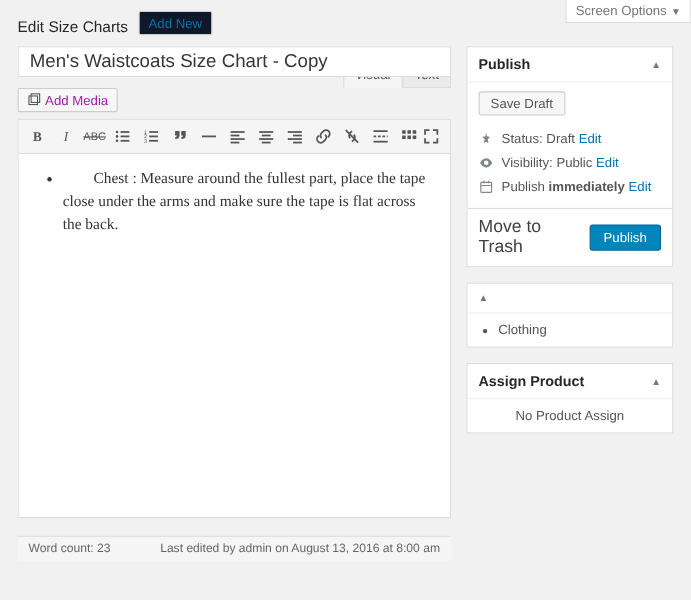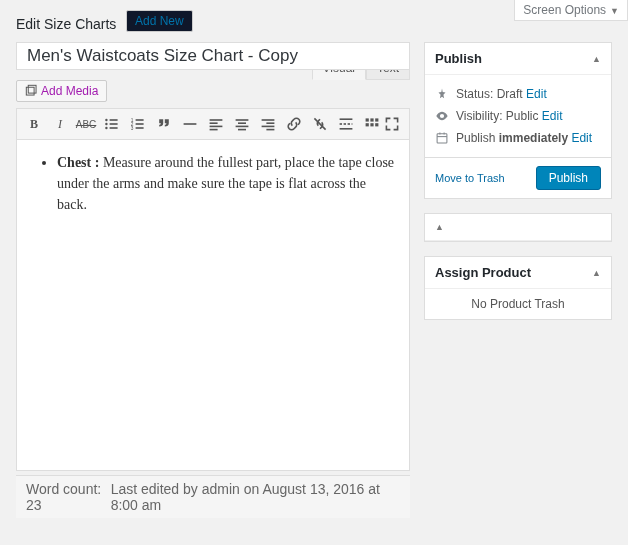--- a/index.html
+++ b/index.html
@@ -22,34 +22,34 @@
   .toolbar { background:#f5f5f5; border-bottom:1px solid #ddd; padding:4px 6px; display:flex; gap:4px; align-items:center; position:relative; }
   .tbtn { width:22px; height:22px; display:flex; align-items:center; justify-content:center; color:#555; font-size:12px; cursor:pointer; }
   .tbtn svg { width:16px; height:16px; }
   .tbtn.full { position:absolute; right:6px; }
   .tbtn.bold { font-weight:bold; font-family:Georgia,serif; }
   .tbtn.italic { font-style:italic; font-family:Georgia,serif; }
   .tbtn.strike { text-decoration:line-through; font-size:10px; }
   .content-area { padding:12px 14px 10px; min-height:330px; font-family: Georgia, "Times New Roman", serif; font-size:14px; color:#333; }
   .content-area ul { padding-left:26px; list-style:disc; }
   .content-area li { line-height:1.5; }
-  .content-area li b { font-weight:bold; }
+  .content-area li b { font-weight:normal;margin-left:28px; }
   .illus { text-align:center; margin-top:28px; }
-  .footer-bar { display:flex; justify-content:space-between; padding:5px 10px; font-size:14px; color:#666; border-top:1px solid #ddd; background:#f5f5f5; margin-top:4px; }
+  .footer-bar { display:flex; justify-content:space-between; padding:5px 10px; font-size:11px; color:#666; border-top:1px solid #ddd; background:#f5f5f5; margin-top:16px; }
   .box { background:#fff; border:1px solid #ddd; margin-bottom:14px; }
   .box-head { padding:8px 10px; border-bottom:1px solid #eee; display:flex; justify-content:space-between; align-items:center; }
   .box-head h3 { font-size:13px; font-weight:600; color:#23282d; }
   .box-head .tog { font-size:9px; color:#777; }
   .box-body { padding:8px 10px; font-size:12px; color:#555; }
   .btn-secondary { padding:3px 10px; font-size:12px; border:1px solid #ccc; background:#f7f7f7; border-radius:3px; color:#555; margin-bottom:10px; display:inline-block;}
   .pub-row { display:flex; align-items:center; gap:7px; padding:4px 0; font-size:12px; }
   .pub-row .metaico { width:14px; height:14px; flex-shrink:0; color:#82878c; }
   .pub-row a { color:#0073aa; }
   .pub-foot { padding:8px 10px; border-top:1px solid #ddd; display:flex; justify-content:space-between; align-items:center; }
-  .trash { color:#0369a1; font-size:11px; }
+  .trash { color:#404040; font-size:16px; }
   .btn-primary { background:#0085ba; border:1px solid #006799; color:#fff; padding:4px 12px; font-size:12px; border-radius:3px; }
   .box-body ul { list-style:disc; padding-left:18px; }
 </style>
 </head>
 <body>
 
 <div class="screen-opts">
   <span>Screen Options</span><span class="tri">▼</span>
 </div>
 
@@ -181,20 +181,21 @@
       </div>
     </div>
 
     <div class="right">
       <div class="box">
         <div class="box-head">
           <h3>Publish</h3>
           <span class="tog">▲</span>
         </div>
         <div class="box-body">
+          <button class="btn-secondary">Save Draft</button>
           <div class="pub-row">
             <span class="metaico"><svg viewBox="0 0 20 20" fill="currentColor">
                   <path d="M10 2l1 5 4 1-3 3 1 5-3-2-3 2 1-5-3-3 4-1z"></path>
                 </svg></span>
             <span><span>Status: </span><span>Draft</span> <a>Edit</a></span>
           </div>
           <div class="pub-row">
             <span class="metaico"><svg viewBox="0 0 20 20" fill="currentColor">
                   <path d="M10 4C5 4 2 10 2 10s3 6 8 6 8-6 8-6-3-6-8-6zm0 9a3 3 0 1 1 0-6 3 3 0 0 1 0 6z"></path>
                 </svg></span>
@@ -213,26 +214,31 @@
         <div class="pub-foot">
           <a class="trash">Move to Trash</a>
           <button class="btn-primary">Publish</button>
         </div>
       </div>
 
       <div class="box">
         <div class="box-head">
           <span class="tog">▲</span>
         </div>
+        <div class="box-body">
+          <ul>
+              <li>Clothing</li>
+            </ul>
+        </div>
       </div>
 
       <div class="box">
         <div class="box-head">
           <h3>Assign Product</h3>
           <span class="tog">▲</span>
         </div>
         <div class="box-body" style="text-align:center;">
-          <span>No Product Trash</span>
+          <span>No Product Assign</span>
         </div>
       </div>
     </div>
   </div>
 </div>
 
 </body></html>

